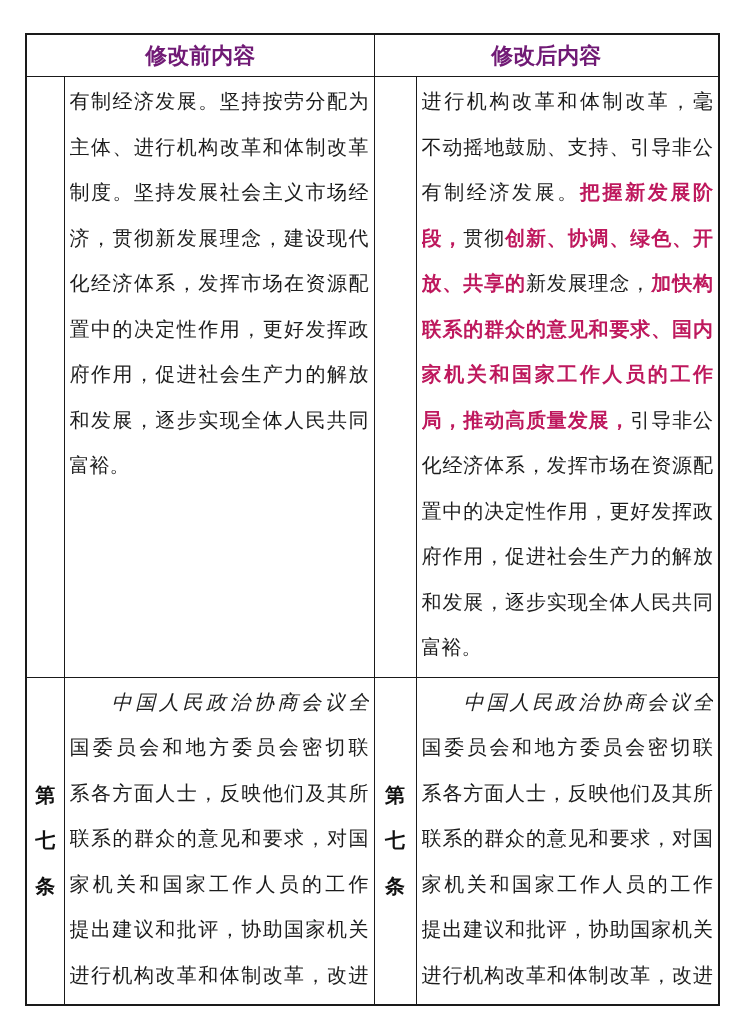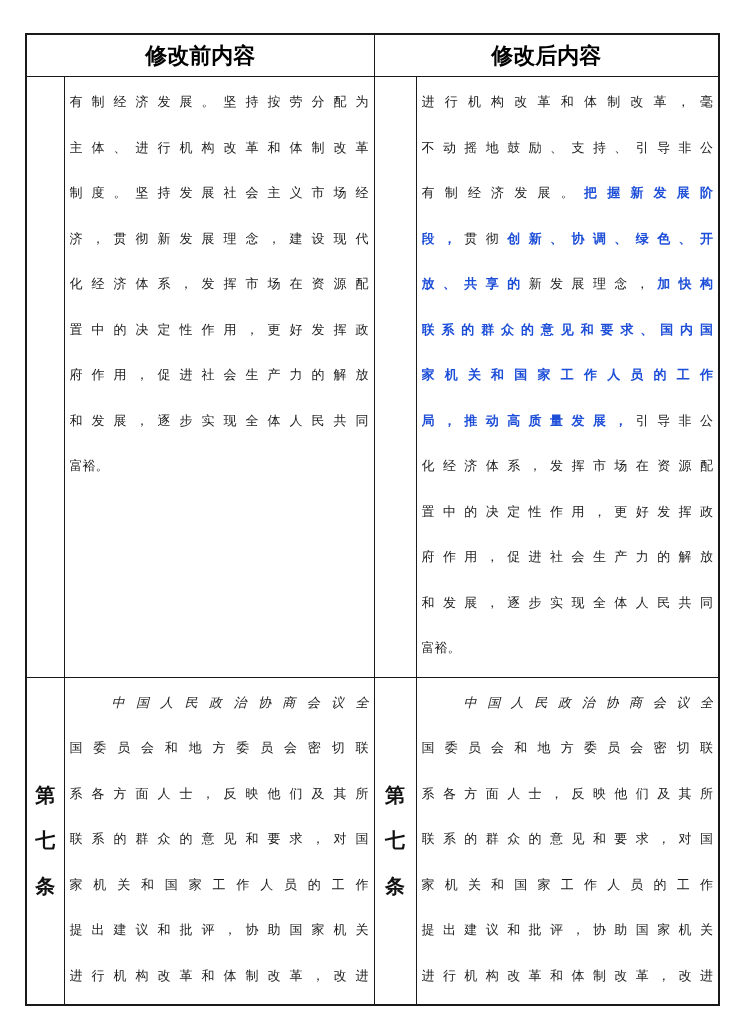--- a/index.html
+++ b/index.html
@@ -23,21 +23,21 @@
   }
   .doc-table th, .doc-table td {
     border: 1px solid #1a1a1a;
     padding: 0;
   }
   .doc-table th {
     height: 41px;
     font-family: Liberation Sans, sans-serif;
     font-weight: 700;
     font-size: 22px;
-    color: #000000;
+    color: #701a75;
     text-align: center;
     vertical-align: middle;
   }
   col.c-article-before { width: 38px; }
   col.c-content-before { width: 310px; }
   col.c-article-after  { width: 42px; }
   col.c-content-after  { width: 303px; }
 
   td.article-cell {
     vertical-align: middle;
@@ -50,42 +50,42 @@
     line-height: 45.5px;
     height: 45.5px;
     color: #111111;
   }
   td.content-cell {
     vertical-align: top;
     padding: 2px 5px 6px 5px;
   }
   .line {
     font-family: "Liberation Serif", serif;
-    font-size: 13px;
+    font-size: 20px;
     line-height: 45.5px;
     height: 45.5px;
     overflow: hidden;
     color: #1c1c1c;
     text-align: justify;
     text-align-last: justify;
     text-justify: inter-character;
   }
   .line.last {
     text-align: center;
     text-align-last: left;
   }
   .line.indent {
     padding-left: 42px;
     font-style: italic;
   }
   .run { font-weight: 400; }
   .run.bold {
     font-family: Liberation Serif, serif;
     font-weight: 700;
-    color: #1d4ed8;
+    color: #be185d;
   }
 </style>
 </head>
 <body>
 
 <table class="doc-table">
   <colgroup>
     <col class="c-article-before">
     <col class="c-content-before">
     <col class="c-article-after">

